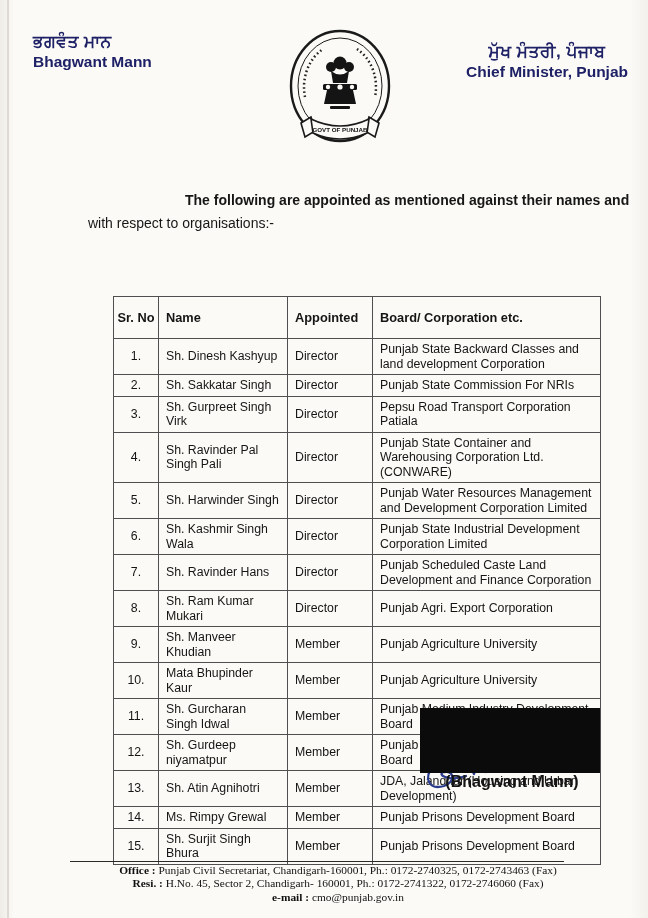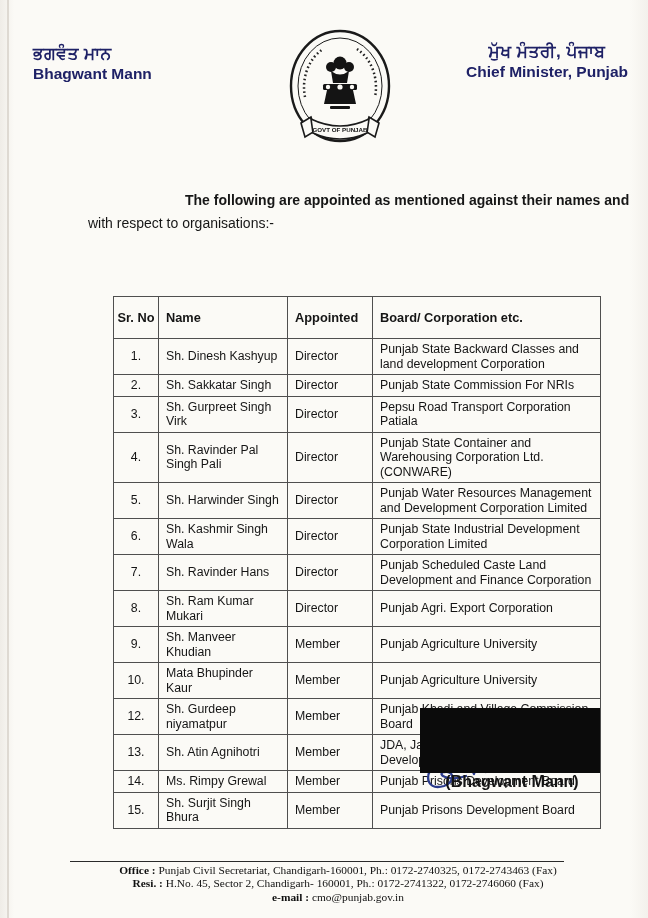--- a/index.html
+++ b/index.html
@@ -9,21 +9,21 @@
   .page {
     position:relative; width:648px; height:918px; overflow:hidden;
     background:linear-gradient(90deg,#efece7 0px,#fbfaf6 14px,#fbfaf6 630px,#f3f1ec 648px);
   }
   .scan-edge-left {
     position:absolute; left:7px; top:0; width:2px; height:918px;
     background:#d8d2ca; opacity:.8;
   }
 
   
-  .lh-left  { position:absolute; left:33px;  top:44px; text-align:left; color:#1e2166; }
+  .lh-left  { position:absolute; left:33px;  top:32px; text-align:left; color:#1e2166; }
   .lh-right { position:absolute; right:20px; top:42px; text-align:center; color:#1e2166; }
   .lh-punjabi { font-size:17px; font-weight:bold; letter-spacing:.5px; line-height:1.2; }
   .lh-english { font-size:15.5px; font-weight:bold; line-height:1.25; }
 
   .emblem { position:absolute; left:287px; top:27px; width:106px; height:131px; }
 
   
   .intro { position:absolute; left:88px; top:189px; width:552px; color:#161616;
            font-size:14px; line-height:1.65; }
   .intro .line1 { display:block; margin-left:97px; white-space:nowrap;font-weight:bold; }
@@ -178,20 +178,26 @@
           <td>Member</td>
           <td>Punjab Agriculture University</td>
         </tr>
         <tr>
           <td>10.</td>
           <td>Mata Bhupinder Kaur</td>
           <td>Member</td>
           <td>Punjab Agriculture University</td>
         </tr>
         <tr>
+          <td>11.</td>
+          <td>Sh. Gurcharan Singh Idwal</td>
+          <td>Member</td>
+          <td>Punjab Medium Industry Development Board</td>
+        </tr>
+        <tr>
           <td>12.</td>
           <td>Sh. Gurdeep niyamatpur</td>
           <td>Member</td>
           <td>Punjab Khadi and Village Commission Board</td>
         </tr>
         <tr>
           <td>13.</td>
           <td>Sh. Atin Agnihotri</td>
           <td>Member</td>
           <td>JDA, Jalandhar (Housing and Urban Development)</td>

